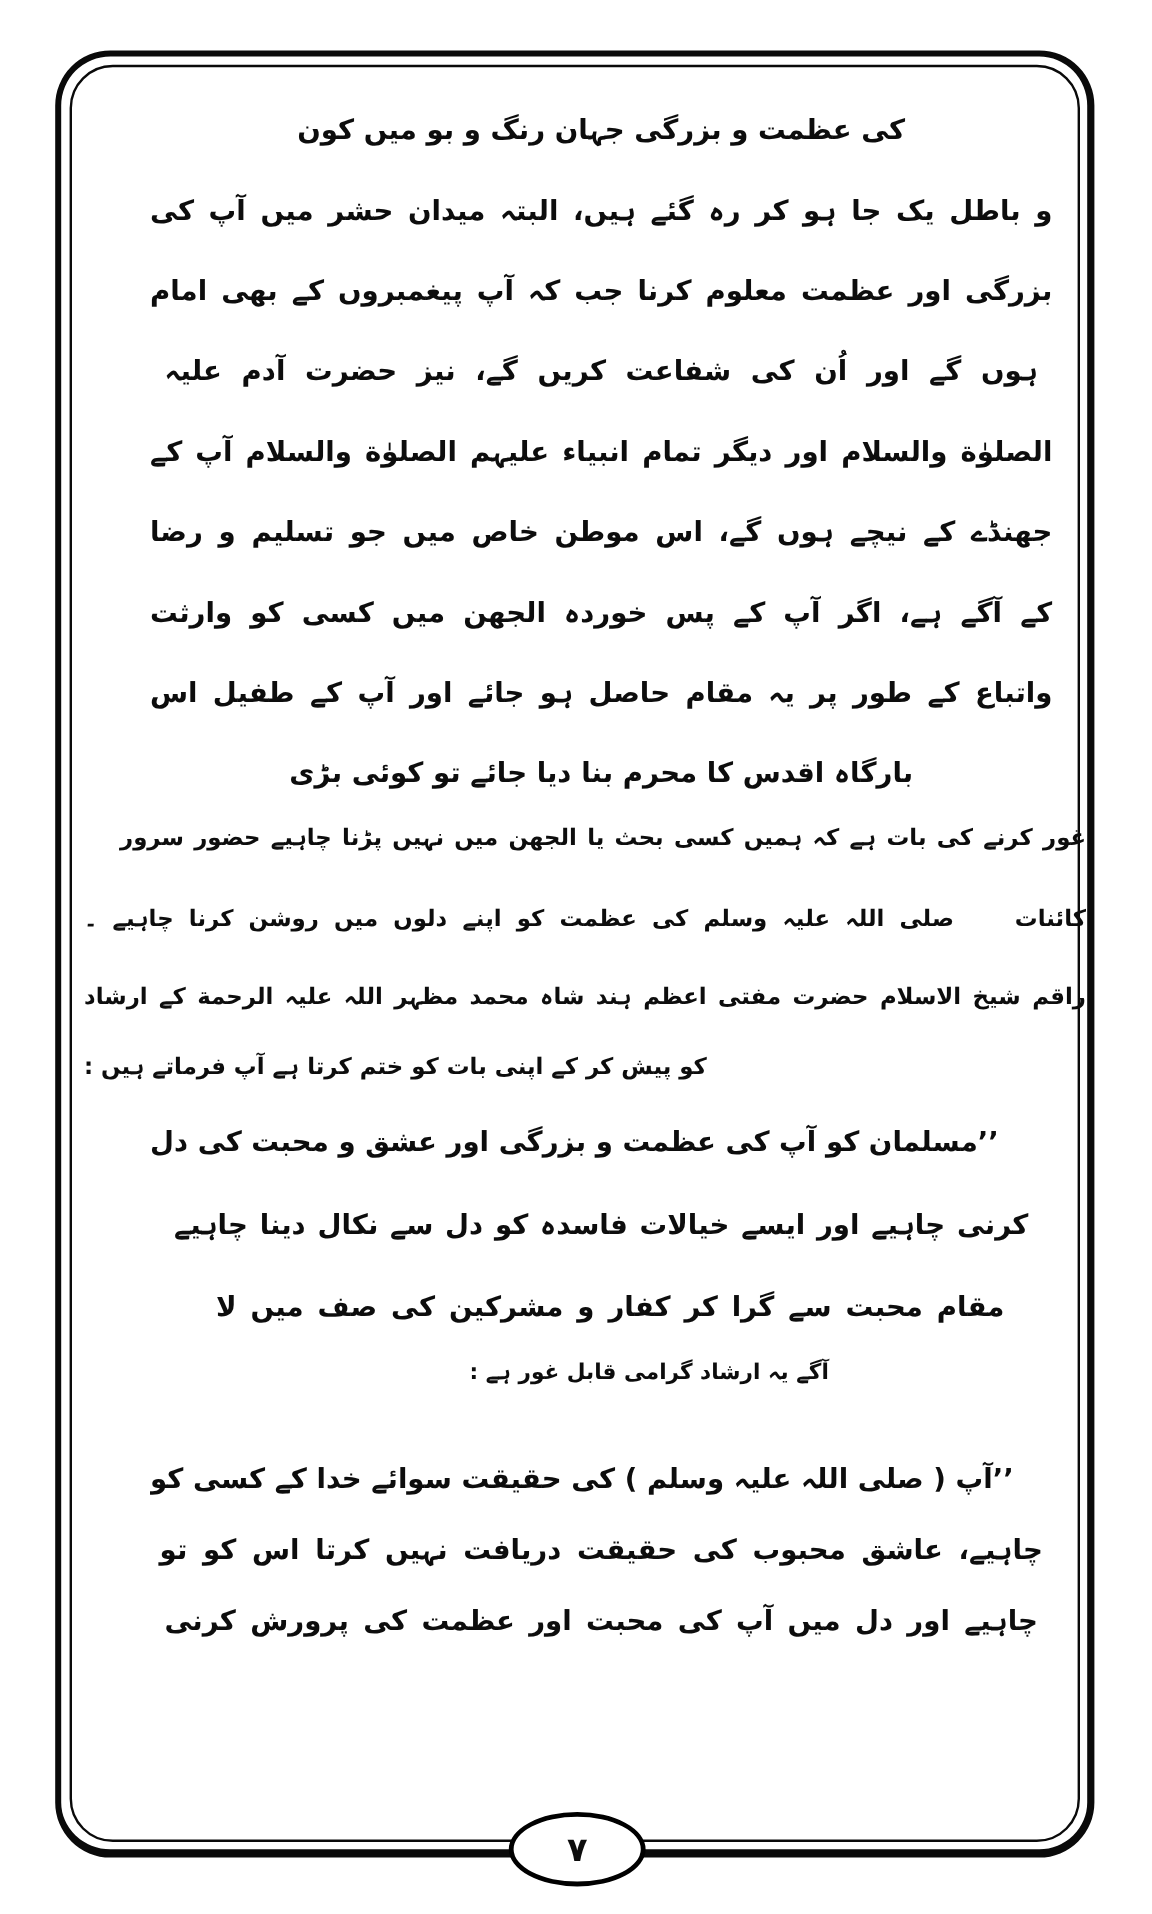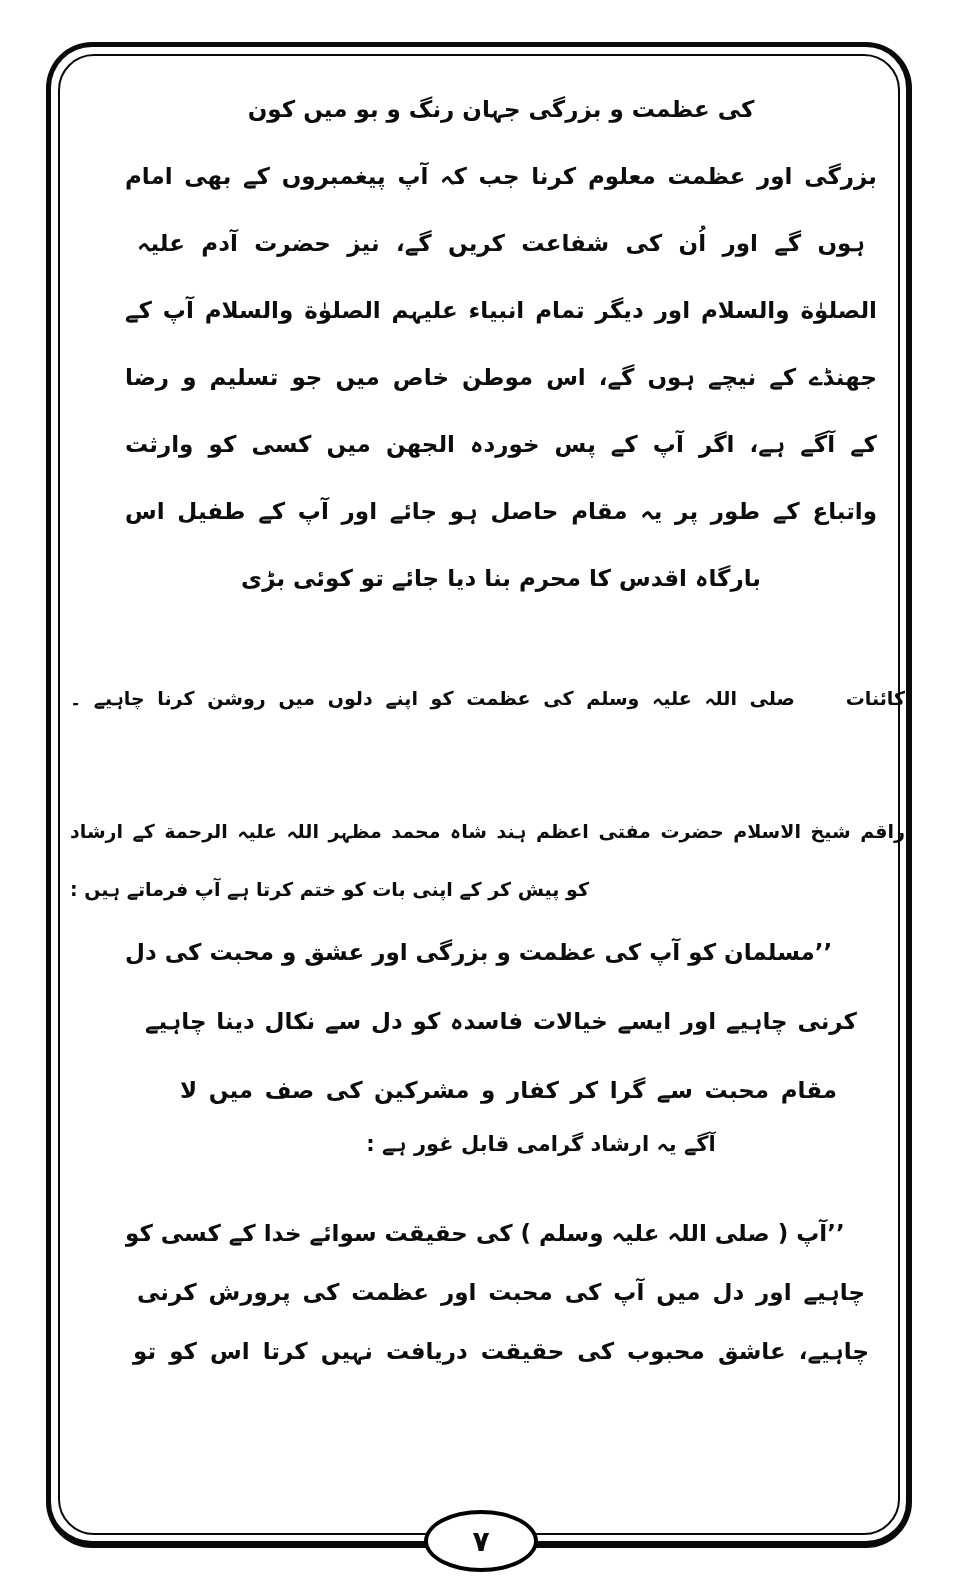--- a/index.html
+++ b/index.html
@@ -38,21 +38,21 @@
   
   .para-b{top:664px;right:55px;width:835px;font-size:19px;}
   .para-b .ln{height:68px;line-height:68px;}
   
   .para-c{top:802px;right:55px;width:835px;font-size:19px;}
   .para-c .ln{height:58px;line-height:58px;}
   
   .quote-1{top:918px;right:83px;width:752px;font-size:23px;}
   .quote-1 .ln{height:69px;line-height:69px;}
   
-  .heading-b{top:1112px;right:83px;width:752px;font-size:21px;}
+  .heading-b{top:1112px;right:83px;width:752px;font-size:18px;}
   .heading-b .ln{height:64px;line-height:64px;}
   
   .quote-2{top:1204px;right:83px;width:752px;font-size:23px;}
   .quote-2 .ln{height:59px;line-height:59px;}
 
   .j{text-align:justify;text-align-last:justify;}
   .c{text-align:center;}
   .r{text-align:left;}
 
   .pad-sm{padding:0 20px;}
@@ -80,51 +80,53 @@
 </head>
 <body>
 
 <div class="page">
 
   <div class="frame-outer"></div>
   <div class="frame-inner"></div>
 
   <div class="blk para-a">
     <div class="ln c indent-first">کی عظمت و بزرگی جہان رنگ و بو میں کون پہچان سکے، کیونکہ حق</div>
+    <div class="ln j">و باطل یک جا ہو کر رہ گئے ہیں، البتہ میدان حشر میں آپ کی</div>
     <div class="ln j">بزرگی اور عظمت معلوم کرنا جب کہ آپ پیغمبروں کے بھی امام</div>
     <div class="ln j pad-md">ہوں گے اور اُن کی شفاعت کریں گے، نیز حضرت آدم علیہ</div>
     <div class="ln j">الصلوٰة والسلام اور دیگر تمام انبیاء علیہم الصلوٰة والسلام آپ کے</div>
     <div class="ln j">جھنڈے کے نیچے ہوں گے، اس موطن خاص میں جو تسلیم و رضا</div>
     <div class="ln j">کے آگے ہے، اگر آپ کے پس خوردہ الجھن میں کسی کو وارثت</div>
     <div class="ln j">واتباع کے طور پر یہ مقام حاصل ہو جائے اور آپ کے طفیل اس</div>
     <div class="ln c indent-last">بارگاہ اقدس کا محرم بنا دیا جائے تو کوئی بڑی بات نہیں’’۸</div>
   </div>
 
   <div class="blk para-b">
+    <div class="ln j start-l10">غور کرنے کی بات ہے کہ ہمیں کسی بحث یا الجھن میں نہیں پڑنا چاہیے حضور سرور</div>
     <div class="ln j">کائنات &nbsp;&nbsp; صلی اللہ علیہ وسلم کی عظمت کو اپنے دلوں میں روشن کرنا چاہیے ۔</div>
   </div>
 
   <div class="blk para-c">
     <div class="ln j">راقم شیخ الاسلام حضرت مفتی اعظم ہند شاہ محمد مظہر اللہ علیہ الرحمة کے ارشاد گرامی</div>
     <div class="ln r end-l13">کو پیش کر کے اپنی بات کو ختم کرتا ہے آپ فرماتے ہیں :</div>
   </div>
 
   <div class="blk quote-1">
     <div class="ln r">’’مسلمان کو آپ کی عظمت و بزرگی اور عشق و محبت کی دل میں پرورش</div>
     <div class="ln j pad-sm">کرنی چاہیے اور ایسے خیالات فاسدہ کو دل سے نکال دینا چاہیے جو</div>
     <div class="ln j indent-q16">مقام محبت سے گرا کر کفار و مشرکین کی صف میں لا کھڑا کر دیں’’</div>
   </div>
 
   <div class="blk heading-b">
     <div class="ln c shift-right">آگے یہ ارشاد گرامی قابل غور ہے :</div>
   </div>
 
   <div class="blk quote-2">
     <div class="ln r">’’آپ ( صلی اللہ علیہ وسلم ) کی حقیقت سوائے خدا کے کسی کو</div>
+    <div class="ln j pad-xs">چاہیے، عاشق محبوب کی حقیقت دریافت نہیں کرتا اس کو تو</div>
     <div class="ln j pad-md">چاہیے اور دل میں آپ کی محبت اور عظمت کی پرورش کرنی</div>
-    <div class="ln j pad-xs">چاہیے، عاشق محبوب کی حقیقت دریافت نہیں کرتا اس کو تو</div>
   </div>
 
   <div class="page-number-badge">
     <span>۷</span>
   </div>
 
 </div>
 
 </body></html>

